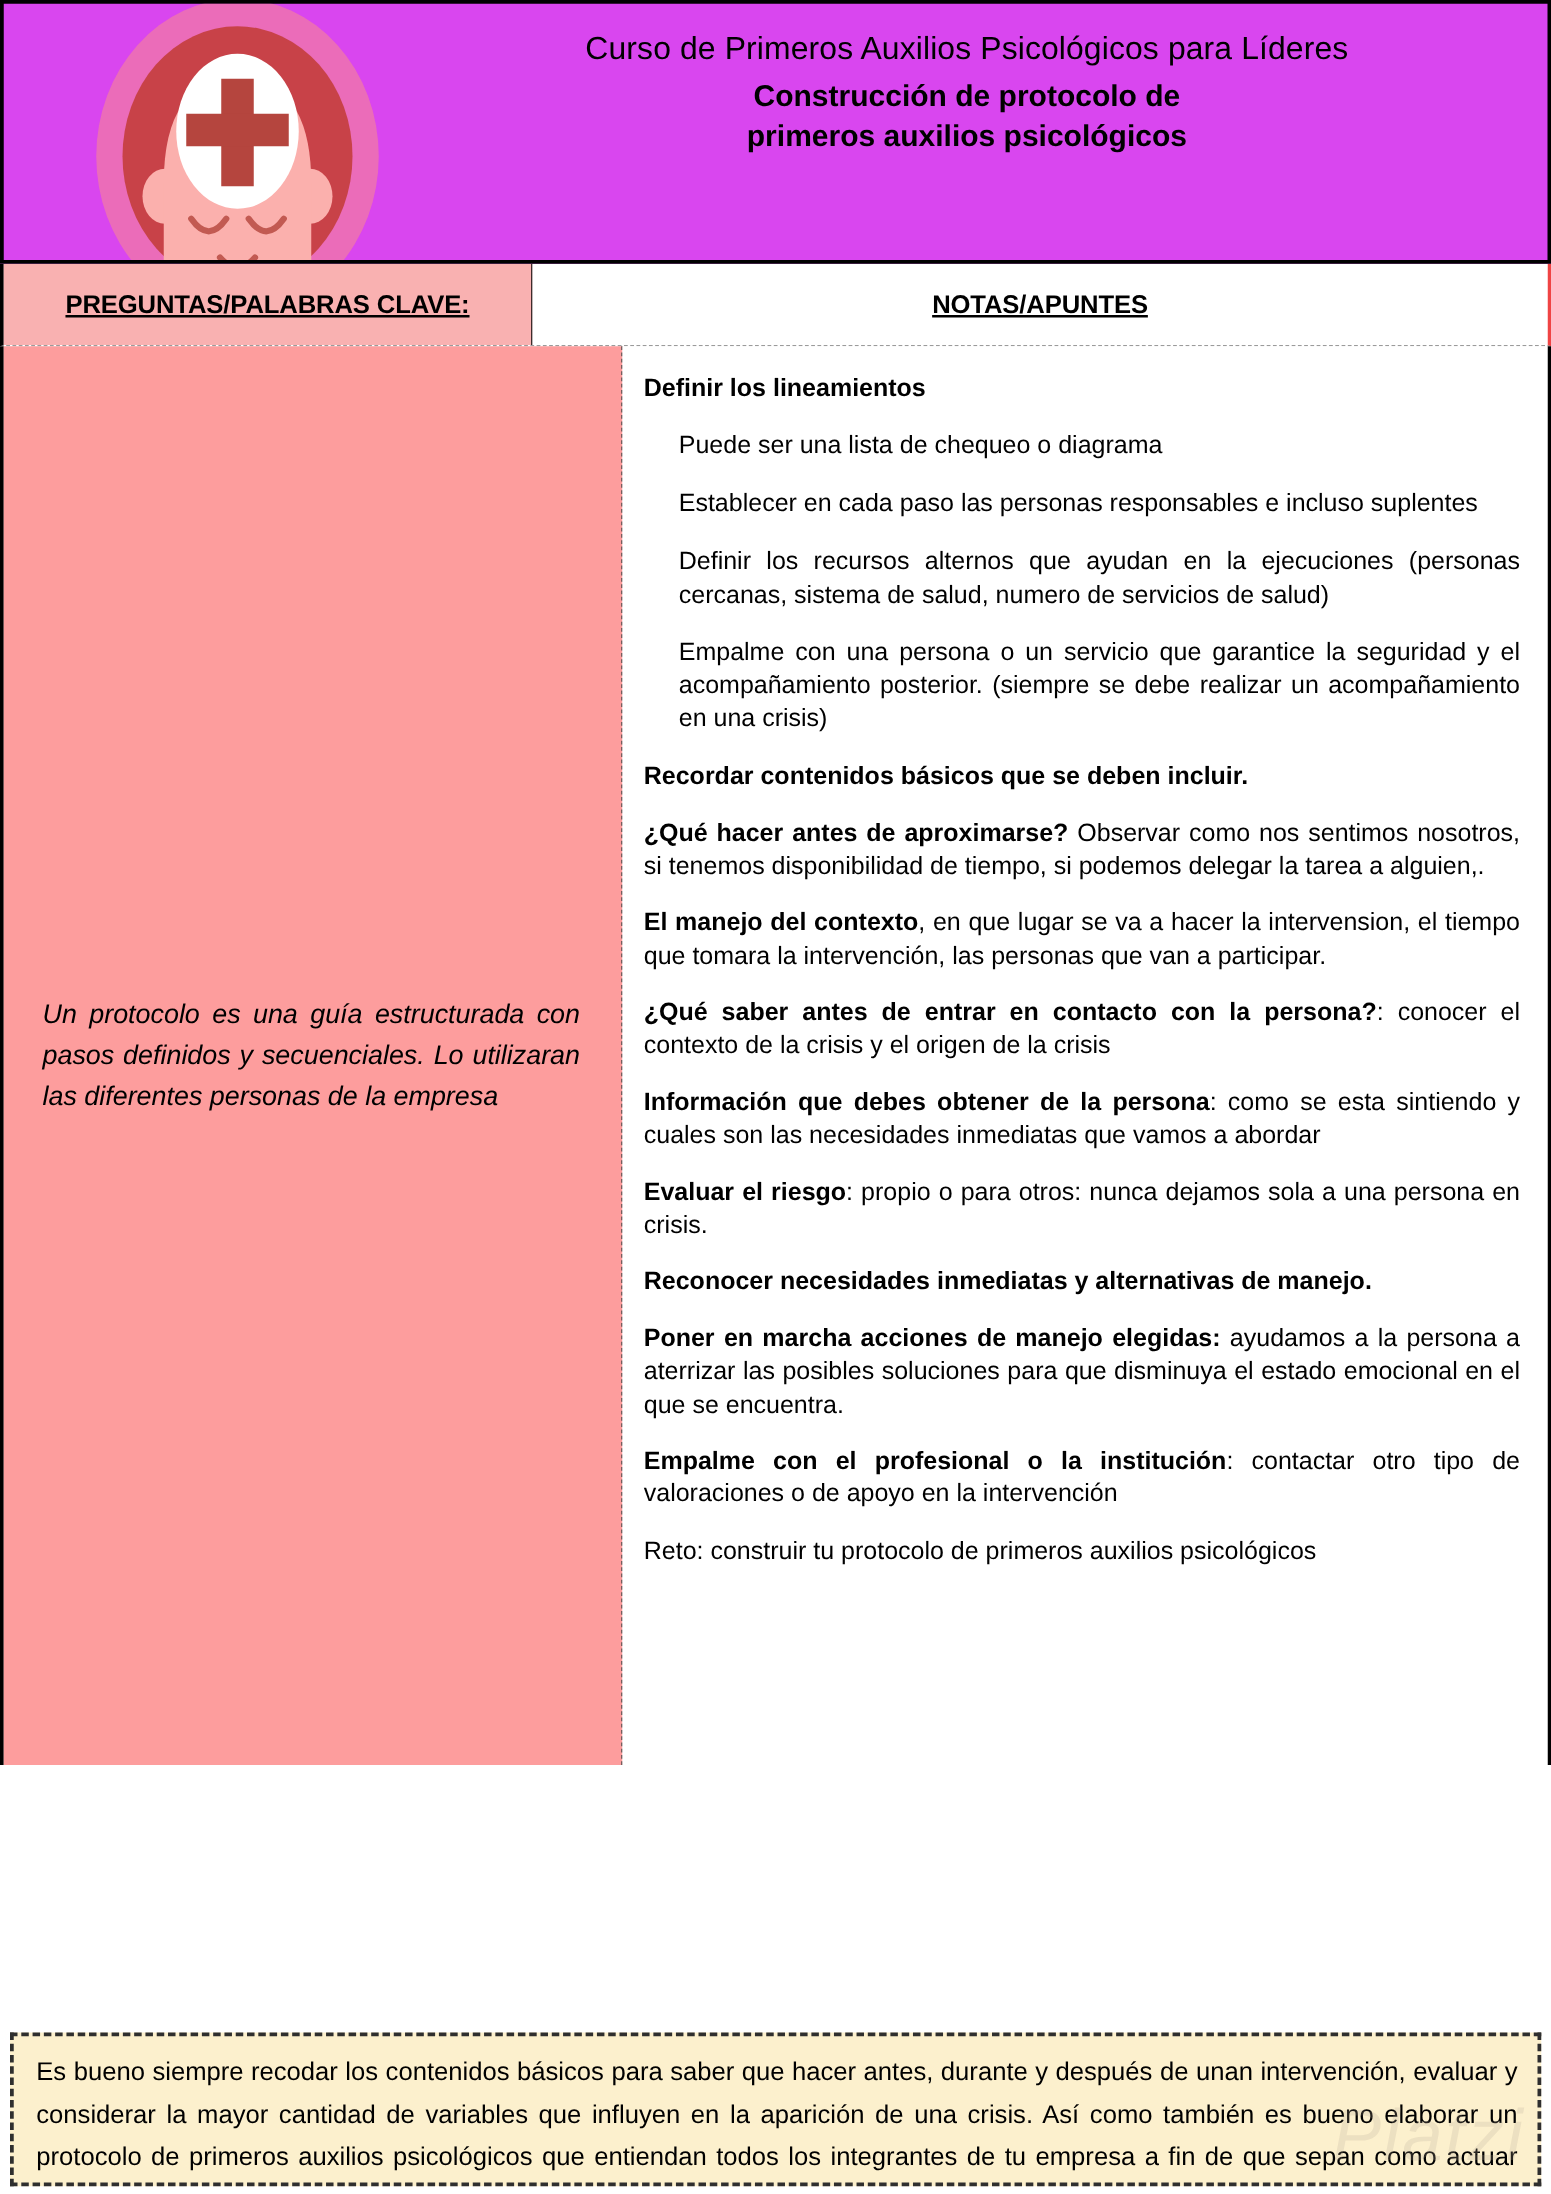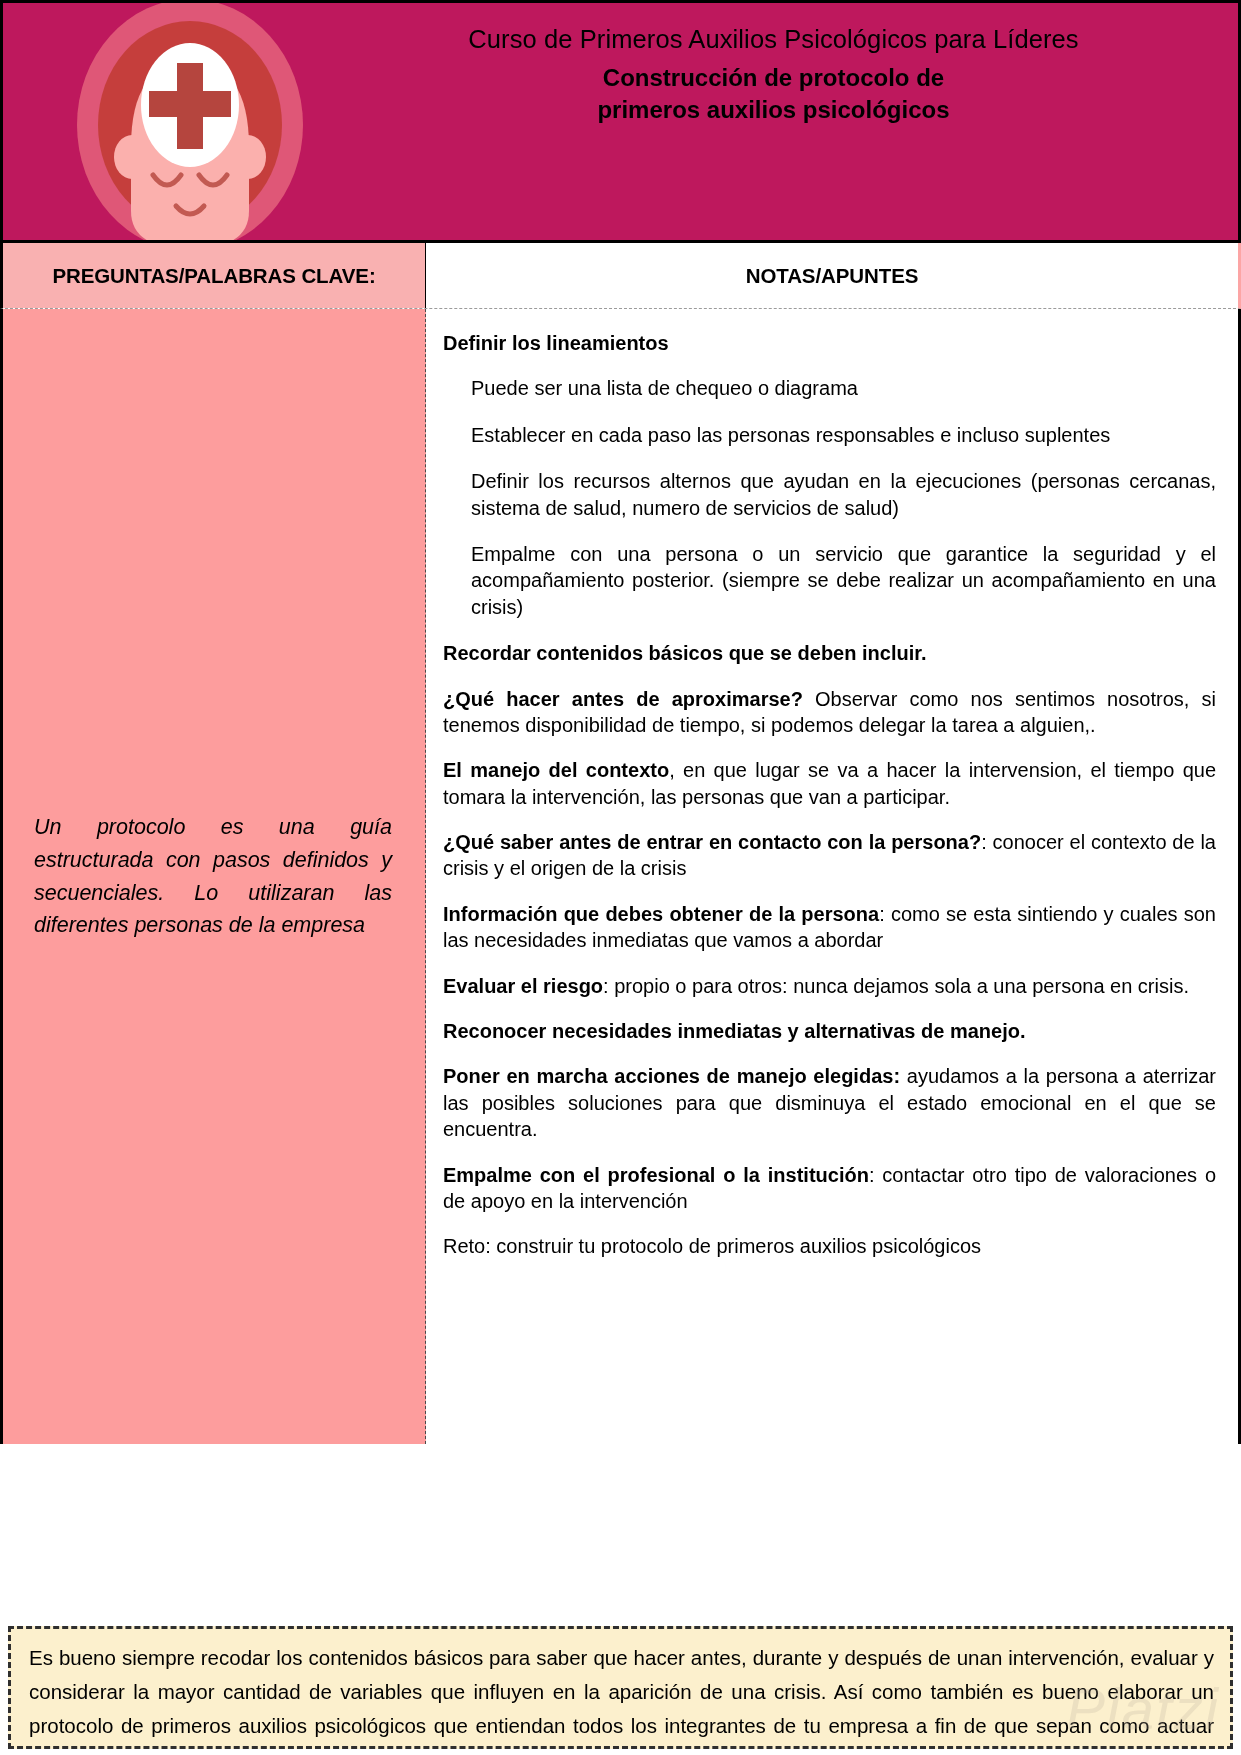--- a/index.html
+++ b/index.html
@@ -12,22 +12,22 @@
     height: 1755px;
     font-family: "Liberation Sans", sans-serif;
     color: #000000;
     overflow: hidden;
     position: relative;
   }
 
   
   .header {
     position: relative;
-    height: 243px;
-    background: #be185d;
+    height: 211px;
+    background: #d946ef;
     border: 3px solid #000000;
     box-sizing: border-box;
     overflow: hidden;
   }
   .logo {
     position: absolute;
     left: 72px;
     top: -6px;
     width: 230px;
     height: 256px;
@@ -54,23 +54,24 @@
     font-weight: bold;
     line-height: 1.32;
     color: #000;
   }
 
   
   .thead {
     display: flex;
     height: 66px;
     border-left: 3px solid #000;
-    border-right: 3px solid #fca5a5;
+    border-right: 3px solid #ef4444;
     border-bottom: 1px dashed #9b9b9b;
     box-sizing: border-box;
+    text-decoration: underline;
   }
   .th-left {
     width: 423px;
     background: #f9b1b1;
     display: flex;
     align-items: center;
     justify-content: center;
     border-right: 1px solid #000;
     box-sizing: border-box;
   }
@@ -89,21 +90,21 @@
 
   
   .trow {
     display: flex;
     height: 1135px;
     border-left: 3px solid #000;
     border-right: 3px solid #000;
     box-sizing: border-box;
   }
   .td-left {
-    width: 423px;
+    width: 495px;
     background: #fd9d9d;
     border-right: 1px dashed #4a4a4a;
     box-sizing: border-box;
     display: flex;
     align-items: center;
     padding: 0 33px 0 31px;
   }
   .keyword-text {
     font-size: 21.5px;
     font-style: italic;

